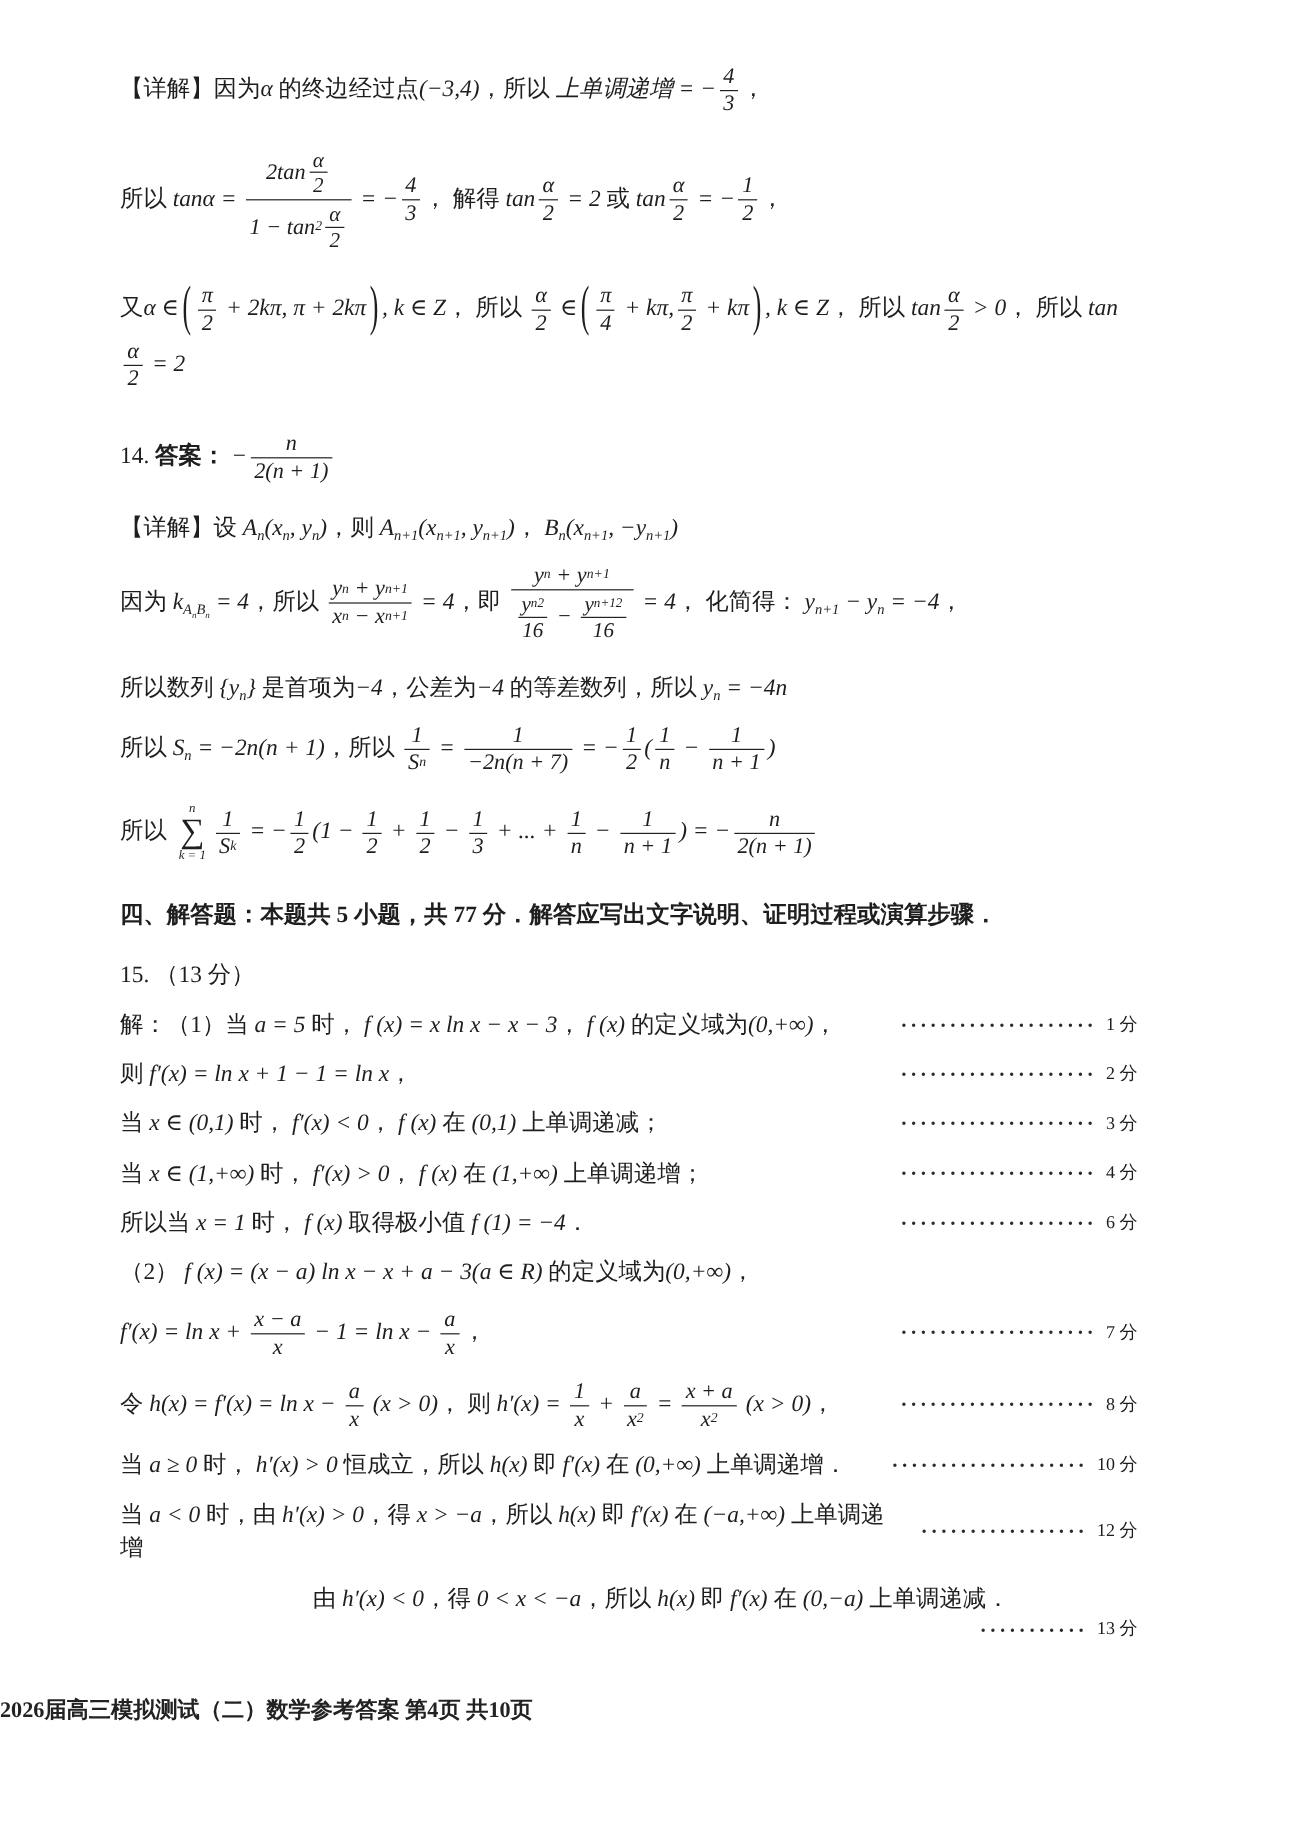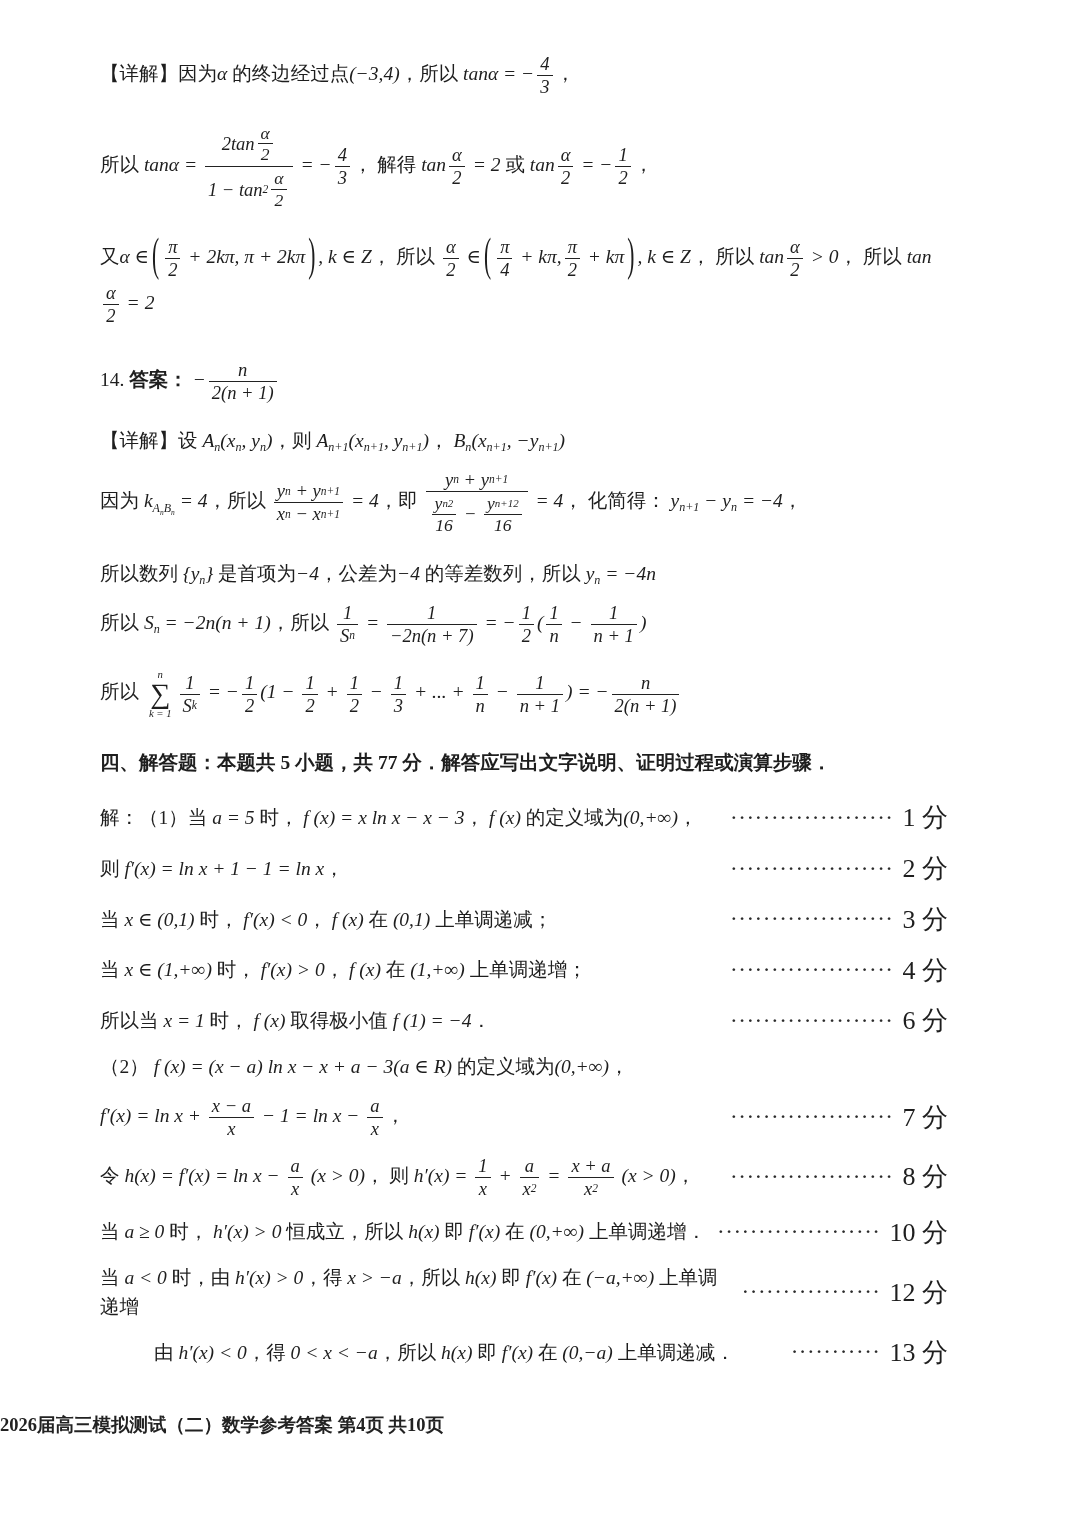--- a/index.html
+++ b/index.html
@@ -21,30 +21,30 @@
   .frac{display:inline-flex;flex-direction:column;align-items:center;vertical-align:middle;
         margin:1px 3px;line-height:1.18;font-size:0.95em;}
   .fr-n,.fr-d{display:inline-flex;align-items:center;justify-content:center;padding:0 3px;}
   .fr-bar{align-self:stretch;height:0;border-top:1.5px solid #222;}
   .bigp{display:inline-block;transform:scaleY(2.15);font-size:1.1em;margin:0 3px;line-height:1;font-style:normal;}
   .sum{display:inline-flex;flex-direction:column;align-items:center;line-height:1;vertical-align:middle;margin:0 5px;}
   .sum-t,.sum-b{font-size:0.55em;font-style:italic;}
   .sum-g{font-size:1.45em;font-style:normal;}
   .sc{margin-left:auto;padding-left:12px;white-space:nowrap;display:inline-flex;align-items:center;gap:8px;}
   .dots{letter-spacing:2.5px;font-weight:700;color:#2b2b2b;font-size:17px;}
-  .slabel{font-size:26px;}
+  .slabel{font-size:15px;}
   #footer{position:absolute;left:0;top:1412px;width:100%;
           font-size:18.5px;font-weight:700;color:#222;}
 </style>
 </head>
 <body>
 
 <div id="content">
     <div class="line sp-l">
-      <span class="lc"><span class="tx">【详解】因为</span><span class="mx">α</span><span class="tx"> 的终边经过点</span><span class="mx">(−3,4)</span><span class="tx">，所以 </span><span class="mx">tanα = −</span><span class="frac">
+      <span class="lc"><span class="tx">【详解】因为</span><span class="mx">α</span><span class="tx"> 的终边经过点</span><span class="mx">(−3,4)</span><span class="tx">，所以 </span><span class="mx">上单调递增 = −</span><span class="frac">
           <span class="fr-n">
             <span class="mx">4</span>
           </span>
           <span class="fr-bar"></span>
           <span class="fr-d">
             <span class="mx">3</span>
           </span>
         </span><span class="tx">，</span></span>
     </div>
     <div class="line sp-l">
@@ -340,20 +340,23 @@
           <span class="fr-bar"></span>
           <span class="fr-d">
             <span class="mx">2(n + 1)</span>
           </span>
         </span></span>
     </div>
     <div class="line sp-l">
       <span class="lc"><span class="tx bold">四、解答题：本题共 5 小题，共 77 分．解答应写出文字说明、证明过程或演算步骤．</span></span>
     </div>
     <div class="line">
+      <span class="lc"><span class="tx">15. （13 分）</span></span>
+    </div>
+    <div class="line">
       <span class="lc"><span class="tx">解：（1）当 </span><span class="mx">a = 5</span><span class="tx"> 时， </span><span class="mx">f (x) = x ln x − x − 3</span><span class="tx">， </span><span class="mx">f (x)</span><span class="tx"> 的定义域为</span><span class="mx">(0,+∞)</span><span class="tx">，</span></span>
       <span class="sc">
         <span class="dots">····················</span>
         <span class="slabel">1 分</span>
       </span>
     </div>
     <div class="line">
       <span class="lc"><span class="tx">则 </span><span class="mx">f′(x) = ln x + 1 − 1 = ln x</span><span class="tx">，</span></span>
       <span class="sc">
         <span class="dots">····················</span>
@@ -455,21 +458,21 @@
         <span class="slabel">10 分</span>
       </span>
     </div>
     <div class="line">
       <span class="lc"><span class="tx">当 </span><span class="mx">a &lt; 0</span><span class="tx"> 时，由 </span><span class="mx">h′(x) &gt; 0</span><span class="tx">，得 </span><span class="mx">x &gt; −a</span><span class="tx">，所以 </span><span class="mx">h(x)</span><span class="tx"> 即 </span><span class="mx">f′(x)</span><span class="tx"> 在 </span><span class="mx">(−a,+∞)</span><span class="tx"> 上单调递增</span></span>
       <span class="sc">
         <span class="dots">·················</span>
         <span class="slabel">12 分</span>
       </span>
     </div>
-    <div class="line" style="margin-left: 54px;">
+    <div class="line" style="margin-left: 54px; flex-direction: column;">
       <span class="lc"><span class="tx">由 </span><span class="mx">h′(x) &lt; 0</span><span class="tx">，得 </span><span class="mx">0 &lt; x &lt; −a</span><span class="tx">，所以 </span><span class="mx">h(x)</span><span class="tx"> 即 </span><span class="mx">f′(x)</span><span class="tx"> 在 </span><span class="mx">(0,−a)</span><span class="tx"> 上单调递减．</span></span>
       <span class="sc">
         <span class="dots">···········</span>
         <span class="slabel">13 分</span>
       </span>
     </div>
   </div>
 
 <div id="footer">2026届高三模拟测试（二）数学参考答案    第4页 共10页</div>
 

